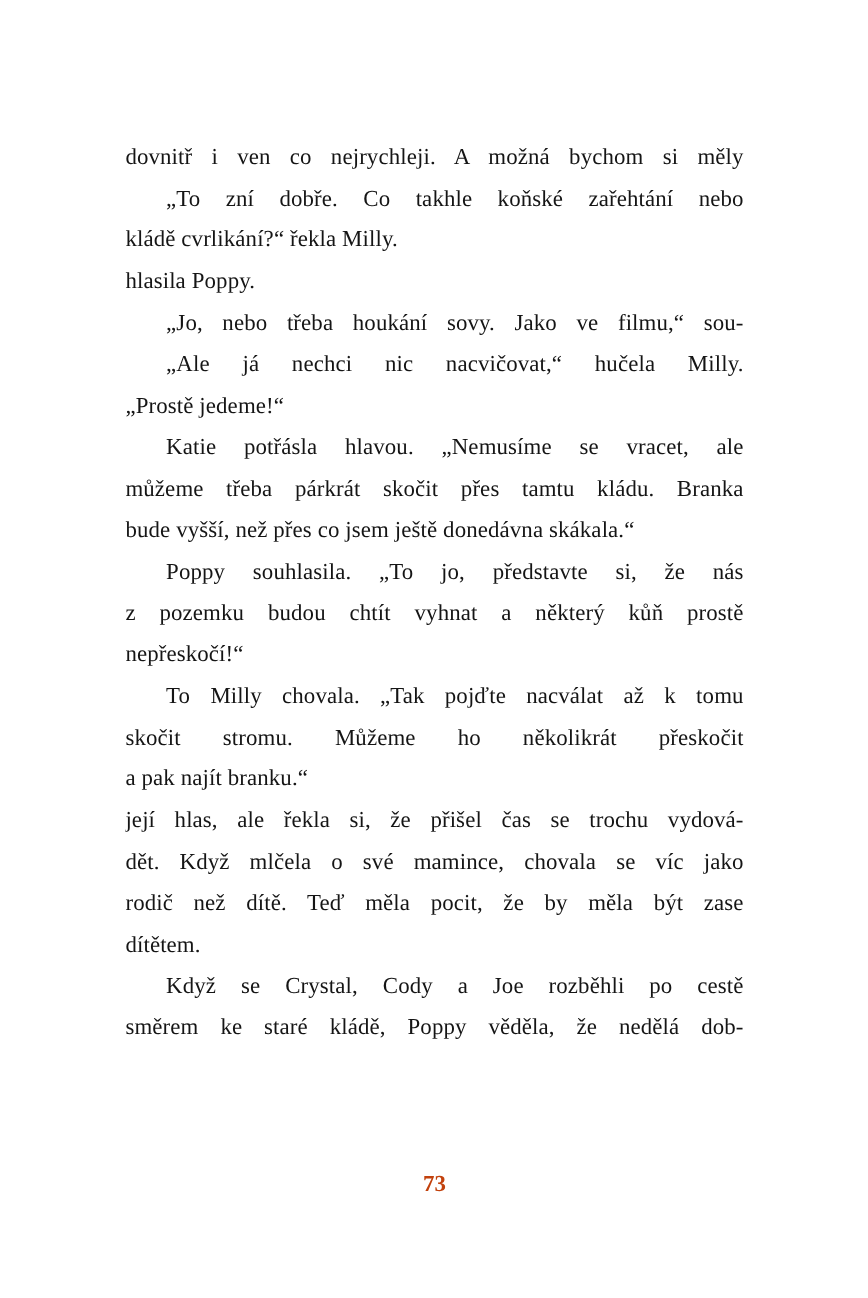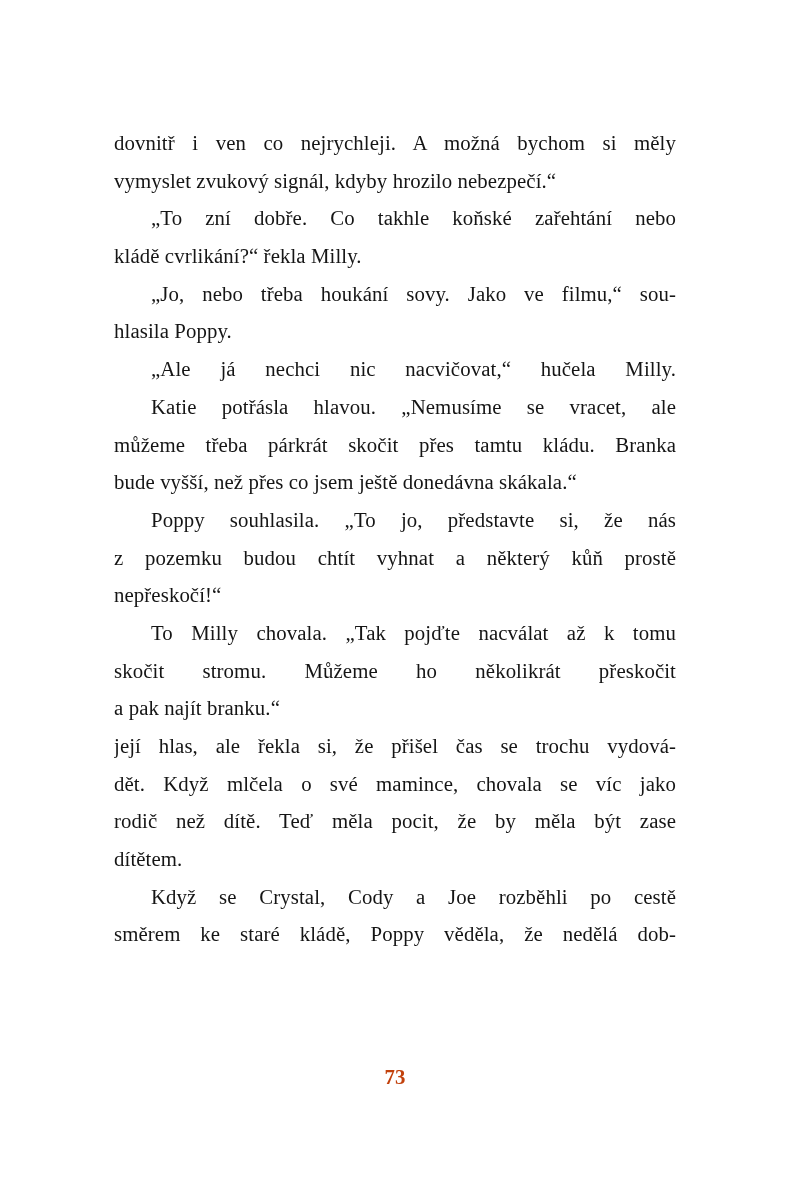--- a/index.html
+++ b/index.html
@@ -50,26 +50,26 @@
     font-weight: bold;
     color: #c2410c;
   }
 </style>
 </head>
 <body>
 
 <div class="page">
   <div class="text-block">
     <div class="line">dovnitř i ven co nejrychleji. A možná bychom si měly</div>
-    <div class="line end">vymyslet zvukový signál, kdyby hrozilo nebezpečí.“</div>
     <div class="line indent">„To zní dobře. Co takhle koňské zařehtání nebo</div>
     <div class="line end">kládě cvrlikání?“ řekla Milly.</div>
+    <div class="line end">hlasila Poppy.</div>
     <div class="line indent">„Jo, nebo třeba houkání sovy. Jako ve filmu,“ sou-</div>
-    <div class="line end">hlasila Poppy.</div>
     <div class="line indent">„Ale já nechci nic nacvičovat,“ hučela Milly.</div>
+    <div class="line end">„Prostě jedeme!“</div>
     <div class="line indent">Katie potřásla hlavou. „Nemusíme se vracet, ale</div>
     <div class="line">můžeme třeba párkrát skočit přes tamtu kládu. Branka</div>
     <div class="line end">bude vyšší, než přes co jsem ještě donedávna skákala.“</div>
     <div class="line indent">Poppy souhlasila. „To jo, představte si, že nás</div>
     <div class="line">z pozemku budou chtít vyhnat a některý kůň prostě</div>
     <div class="line end">nepřeskočí!“</div>
     <div class="line indent">To Milly chovala. „Tak pojďte nacválat až k tomu</div>
     <div class="line">skočit stromu. Můžeme ho několikrát přeskočit</div>
     <div class="line end">a pak najít branku.“</div>
     <div class="line">její hlas, ale řekla si, že přišel čas se trochu vydová-</div>

